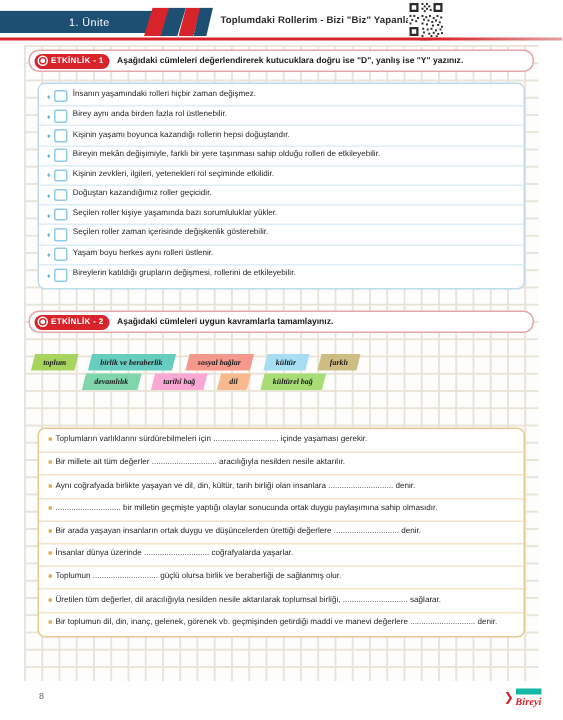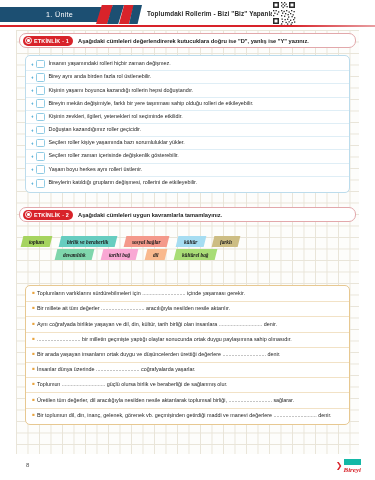--- a/index.html
+++ b/index.html
@@ -142,21 +142,21 @@
     position: absolute; left: 26px; top: 462px;
     font-size: 6px; color: #555;
   }
   .brand {
     position: absolute; right: 14px; top: 459px;
     display: flex; align-items: center; gap: 1px;
   }
   .brand .swoosh { font-size: 8px; color: #d8232a; line-height: 1; }
   .brand .bname {
     font-family: "Liberation Serif", serif; font-style: italic; font-weight: bold;
-    font-size: 7px; color: #d8232a; border-top: 6px solid #14b8a6; padding-top: .5px;
+    font-size: 7px; color: #d8232a; border-top: 4px solid #14b8a6; padding-top: .5px;
   }
 </style>
 </head>
 <body>
 
 <div class="page">
 
   <div class="header">
     <div class="unite-banner">
       <span class="unite-text">1. Ünite</span>

